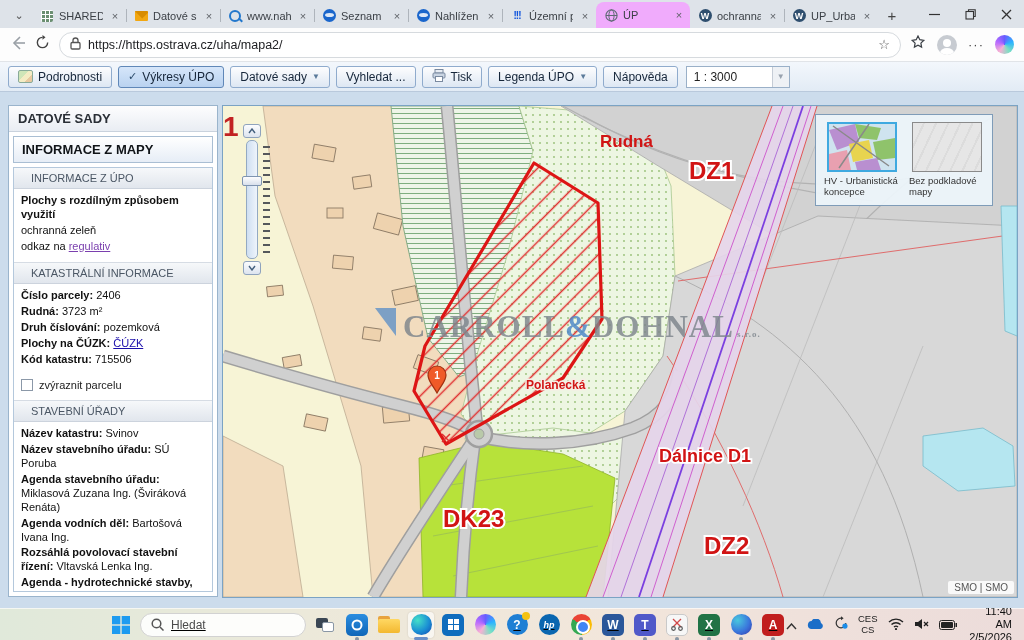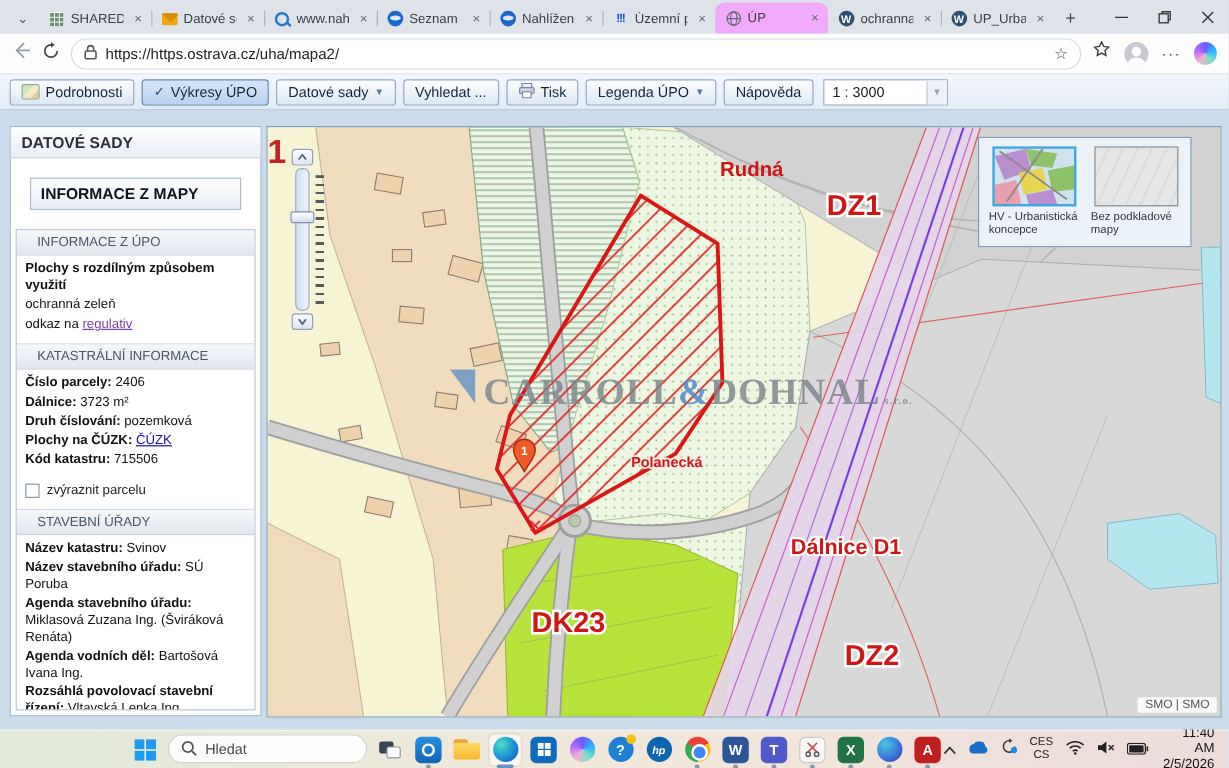--- a/index.html
+++ b/index.html
@@ -61,21 +61,21 @@
   .tb-scale .caret-box { margin-left:auto; width:17px; height:20px; background:#eef1f5; border-left:1px solid #c5ccd6;
               display:flex; align-items:center; justify-content:center; color:#98a2ae; font-size:8px; }
 
   
   main { position:relative; height:516px; background:#ccdcec; }
 
   .side-panel { position:absolute; left:8px; top:13px; width:210px; height:492px; background:#fff;
                 border:1px solid #9ab4cc; display:flex; flex-direction:column; }
   .sp-title { height:26px; padding:5px 9px; font-size:13px; font-weight:bold; color:#2a2f36;
               background:linear-gradient(#fdfdfe,#e9edf3); border-bottom:1px solid #c9d2dd; }
-  .sp-infobar { margin:16px; border:1px solid #a9bed3; background:linear-gradient(#ffffff,#e6edf6);
+  .sp-infobar { margin:4px; border:1px solid #a9bed3; background:linear-gradient(#ffffff,#e6edf6);
               padding:5px 8px; font-size:13px; font-weight:bold; color:#101418; }
   .sp-body { flex:1; margin:0 4px 4px; border:1px solid #b4c8dc; overflow:hidden; }
   .sec-h { background:linear-gradient(#f6f8fa,#e1e6ed); border-top:1px solid #d6dce4; border-bottom:1px solid #ccd3dd;
            color:#4a5664; font-size:11px; padding:4px 17px; }
   .sec-h:first-child { border-top:none; }
   .txt { font-size:11px; color:#111; padding:1px 7px; line-height:1.27; }
   .txt.first { padding-top:5px; }
   .lnk { color:#7a3fae; text-decoration:underline; }
   .lnk-blue { color:#1a0dab; text-decoration:underline; }
   .chk-row { display:flex; align-items:center; gap:6px; padding:11px 7px 9px; font-size:11px; color:#222; }
@@ -105,21 +105,21 @@
   .bm-thumb.nomap { background:repeating-linear-gradient(115deg,#e6e6e6 0 9px,#dcdcdc 9px 11px); }
   .bm-cap { font-size:9.5px; color:#333; line-height:1.2; margin-top:3px; }
 
   .smo { position:absolute; right:3px; bottom:3px; background:rgba(255,255,255,.85); padding:1px 6px;
          font-size:10px; color:#555; border-radius:2px; }
 
   
   .taskbar { height:32px; display:flex; align-items:center; padding:0 8px;
     background:linear-gradient(90deg,#e0e9da,#ece9da 30%,#f2e6db 60%,#eedfdb 85%,#ecdcda);
     border-top:1px solid rgba(255,255,255,.65); }
-  .task-center { display:flex; align-items:flex-start; gap:6px; margin-left:100px; }
+  .task-center { display:flex; align-items:center; gap:6px; margin-left:100px;text-decoration:underline; }
   .ticon { width:26px; height:26px; border-radius:4px; display:flex; align-items:center; justify-content:center; position:relative; flex:none; }
   .ticon.activeapp { background:rgba(255,255,255,.6); box-shadow:0 0 2px rgba(0,0,0,.15); }
   .ticon.activeapp::after { content:""; position:absolute; bottom:-2px; left:6px; width:14px; height:3px; border-radius:2px; background:#6a8fc8; }
   .ticon.running::after { content:""; position:absolute; bottom:-3px; left:11px; width:4px; height:4px; border-radius:50%; background:#8a97a5; }
   .tsearch { width:166px; height:24px; border-radius:12px; background:rgba(255,255,255,.88); border:1px solid #d2d2d2;
              display:flex; align-items:center; gap:7px; padding:0 10px; font-size:12px; color:#4a4a4a; flex:none; }
   .sq { border-radius:5px; width:22px; height:22px; display:flex; align-items:center; justify-content:center;
         color:#fff; font-weight:bold; font-size:12px; }
   .circ { border-radius:50%; width:21px; height:21px; display:flex; align-items:center; justify-content:center;
         color:#fff; font-weight:bold; }
@@ -320,21 +320,21 @@
     <div class="sp-infobar">INFORMACE Z MAPY</div>
     <div class="sp-body">
 
       <div class="sec-h">INFORMACE Z ÚPO</div>
       <div class="txt first"><b>Plochy s rozdílným způsobem využití</b></div>
       <div class="txt">ochranná zeleň</div>
       <div class="txt" style="padding-bottom:8px"><span>odkaz na </span><a class="lnk">regulativ</a></div>
 
       <div class="sec-h">KATASTRÁLNÍ INFORMACE</div>
       <div class="txt first"><b>Číslo parcely:</b> <span>2406</span></div>
-      <div class="txt"><b>Dálnice:</b> <span>3723 m²</span></div>
+      <div class="txt"><b>Rudná:</b> <span>3723 m²</span></div>
       <div class="txt"><b>Druh číslování:</b> <span>pozemková</span></div>
       <div class="txt"><b>Plochy na ČÚZK:</b> <a class="lnk-blue">ČÚZK</a></div>
       <div class="txt"><b>Kód katastru:</b> <span>715506</span></div>
 
       <div class="chk-row">
         <span class="chk"></span>
         <span>zvýraznit parcelu</span>
       </div>
 
       <div class="sec-h">STAVEBNÍ ÚŘADY</div>

